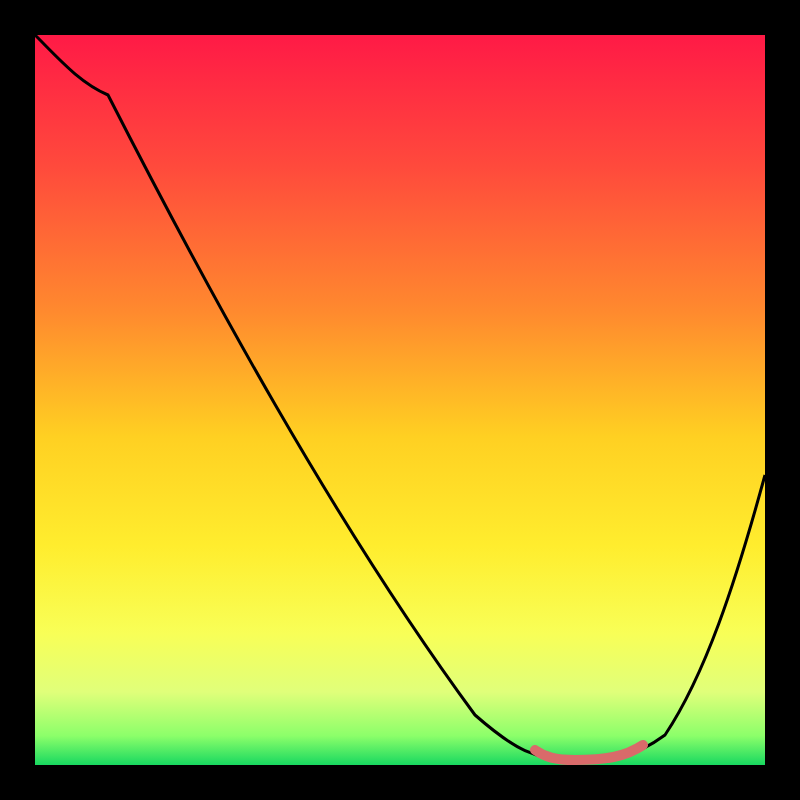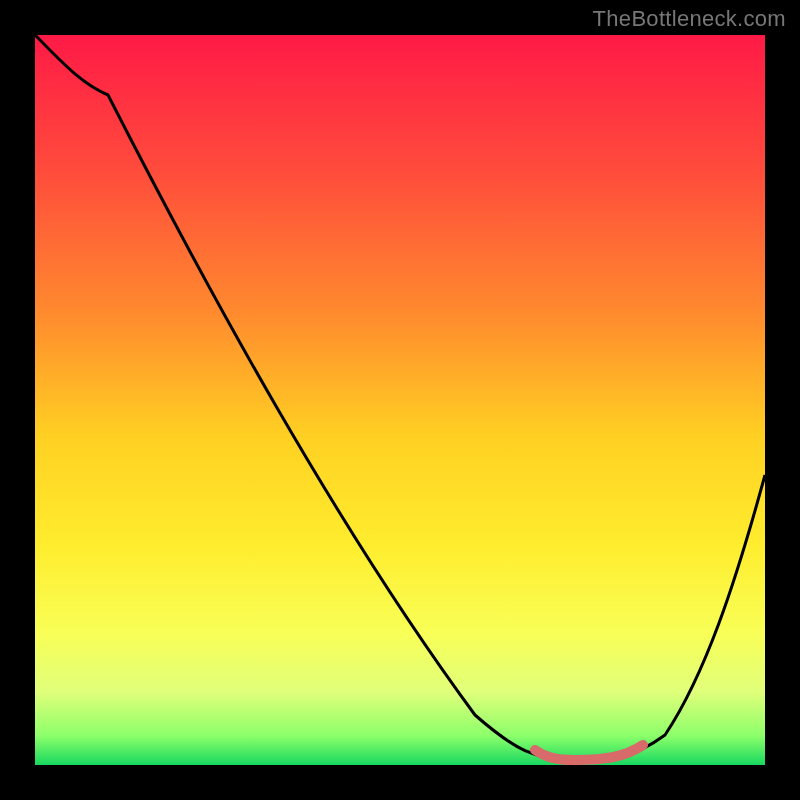--- a/index.html
+++ b/index.html
@@ -63,14 +63,13 @@
                C 25 25, 45 48, 73 60
                C 170 250, 300 490, 440 680
                C 480 715, 500 725, 540 725
                C 580 725, 600 722, 630 700
                C 670 640, 700 550, 730 440"></path>
       <path fill="none" stroke="#d96a6a" stroke-width="10" stroke-linecap="round" d="M 500 715
                C 510 722, 520 725, 540 725
                C 570 725, 590 722, 608 710"></path>
     </svg>
   </div>
-  <div class="watermark">TheBottleneck.com</div>
 </div>
 
 </body></html>

